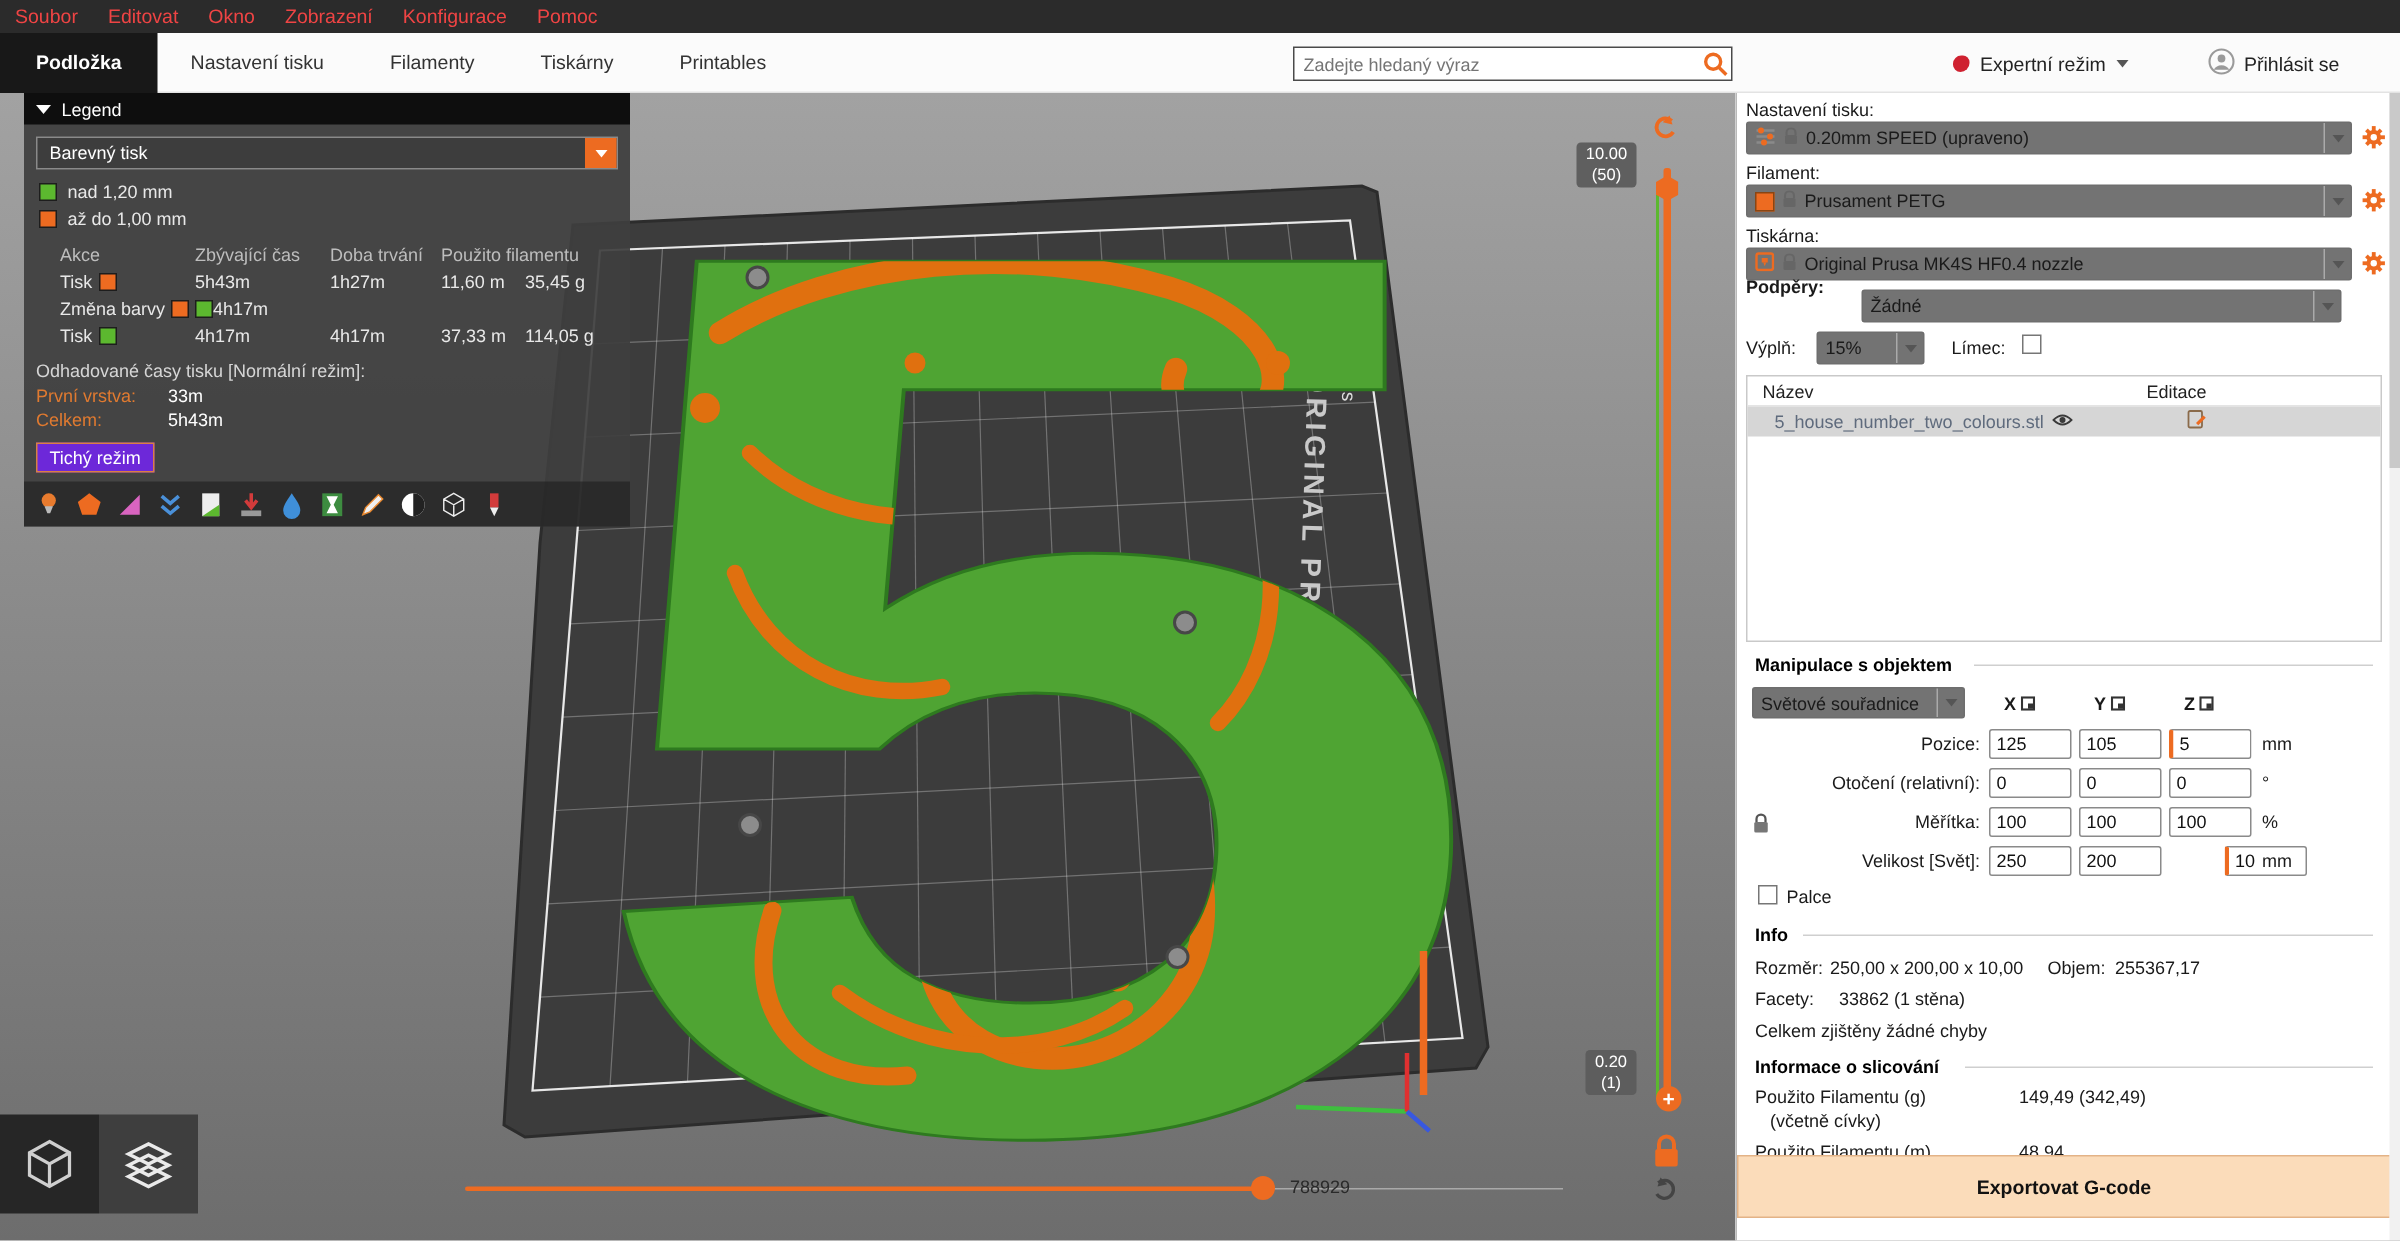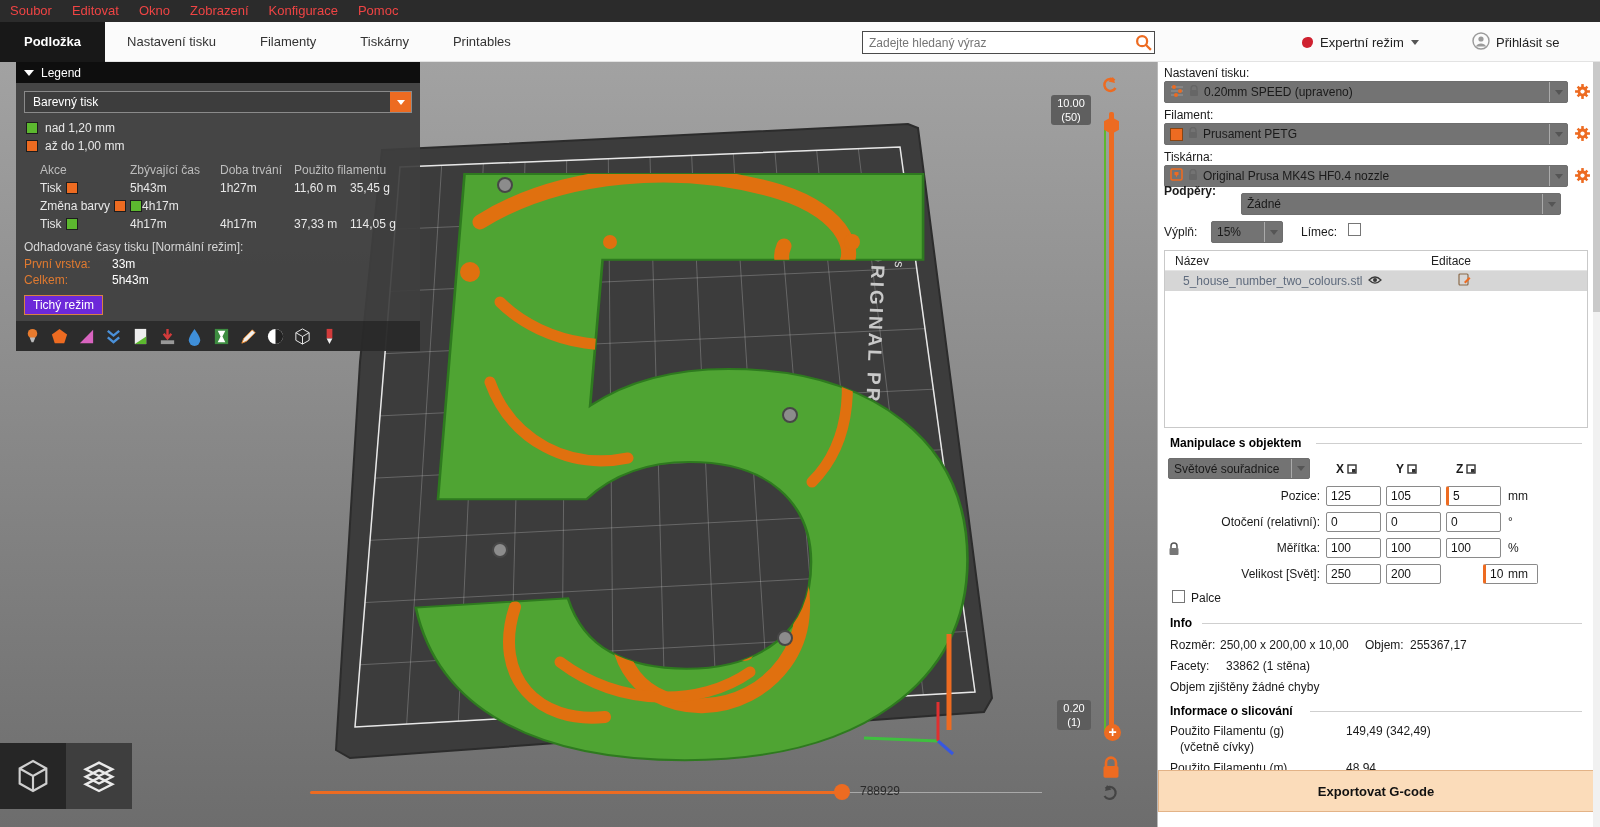--- a/index.html
+++ b/index.html
@@ -600,21 +600,21 @@
     <span class="sb-label" style="left:33px;top:529px;">Palce</span>
 
     <span class="sb-title" style="left:12px;top:554px;">Info</span>
     <div class="hr" style="left:44px;top:561px;width:380px;"></div>
     <span class="sb-label" style="left:12px;top:576px;">Rozměr:</span>
     <span class="sb-label" style="left:62px;top:576px;">250,00 x 200,00 x 10,00</span>
     <span class="sb-label" style="left:207px;top:576px;">Objem:</span>
     <span class="sb-label" style="left:252px;top:576px;">255367,17</span>
     <span class="sb-label" style="left:12px;top:597px;">Facety:</span>
     <span class="sb-label" style="left:68px;top:597px;">33862 (1 stěna)</span>
-    <span class="sb-label" style="left:12px;top:618px;">Objem zjištěny žádné chyby</span>
+    <span class="sb-label" style="left:12px;top:618px;">Celkem zjištěny žádné chyby</span>
 
     <span class="sb-title" style="left:12px;top:642px;">Informace o slicování</span>
     <div class="hr" style="left:152px;top:649px;width:272px;"></div>
     <span class="sb-label" style="left:12px;top:662px;">Použito Filamentu (g)</span>
     <span class="sb-label" style="left:188px;top:662px;">149,49 (342,49)</span>
     <span class="sb-label" style="left:22px;top:678px;">(včetně cívky)</span>
     <span class="sb-label" style="left:12px;top:699px;">Použito Filamentu (m)</span>
     <span class="sb-label" style="left:188px;top:699px;">48,94</span>
 
     <div class="export">Exportovat G-code</div>

